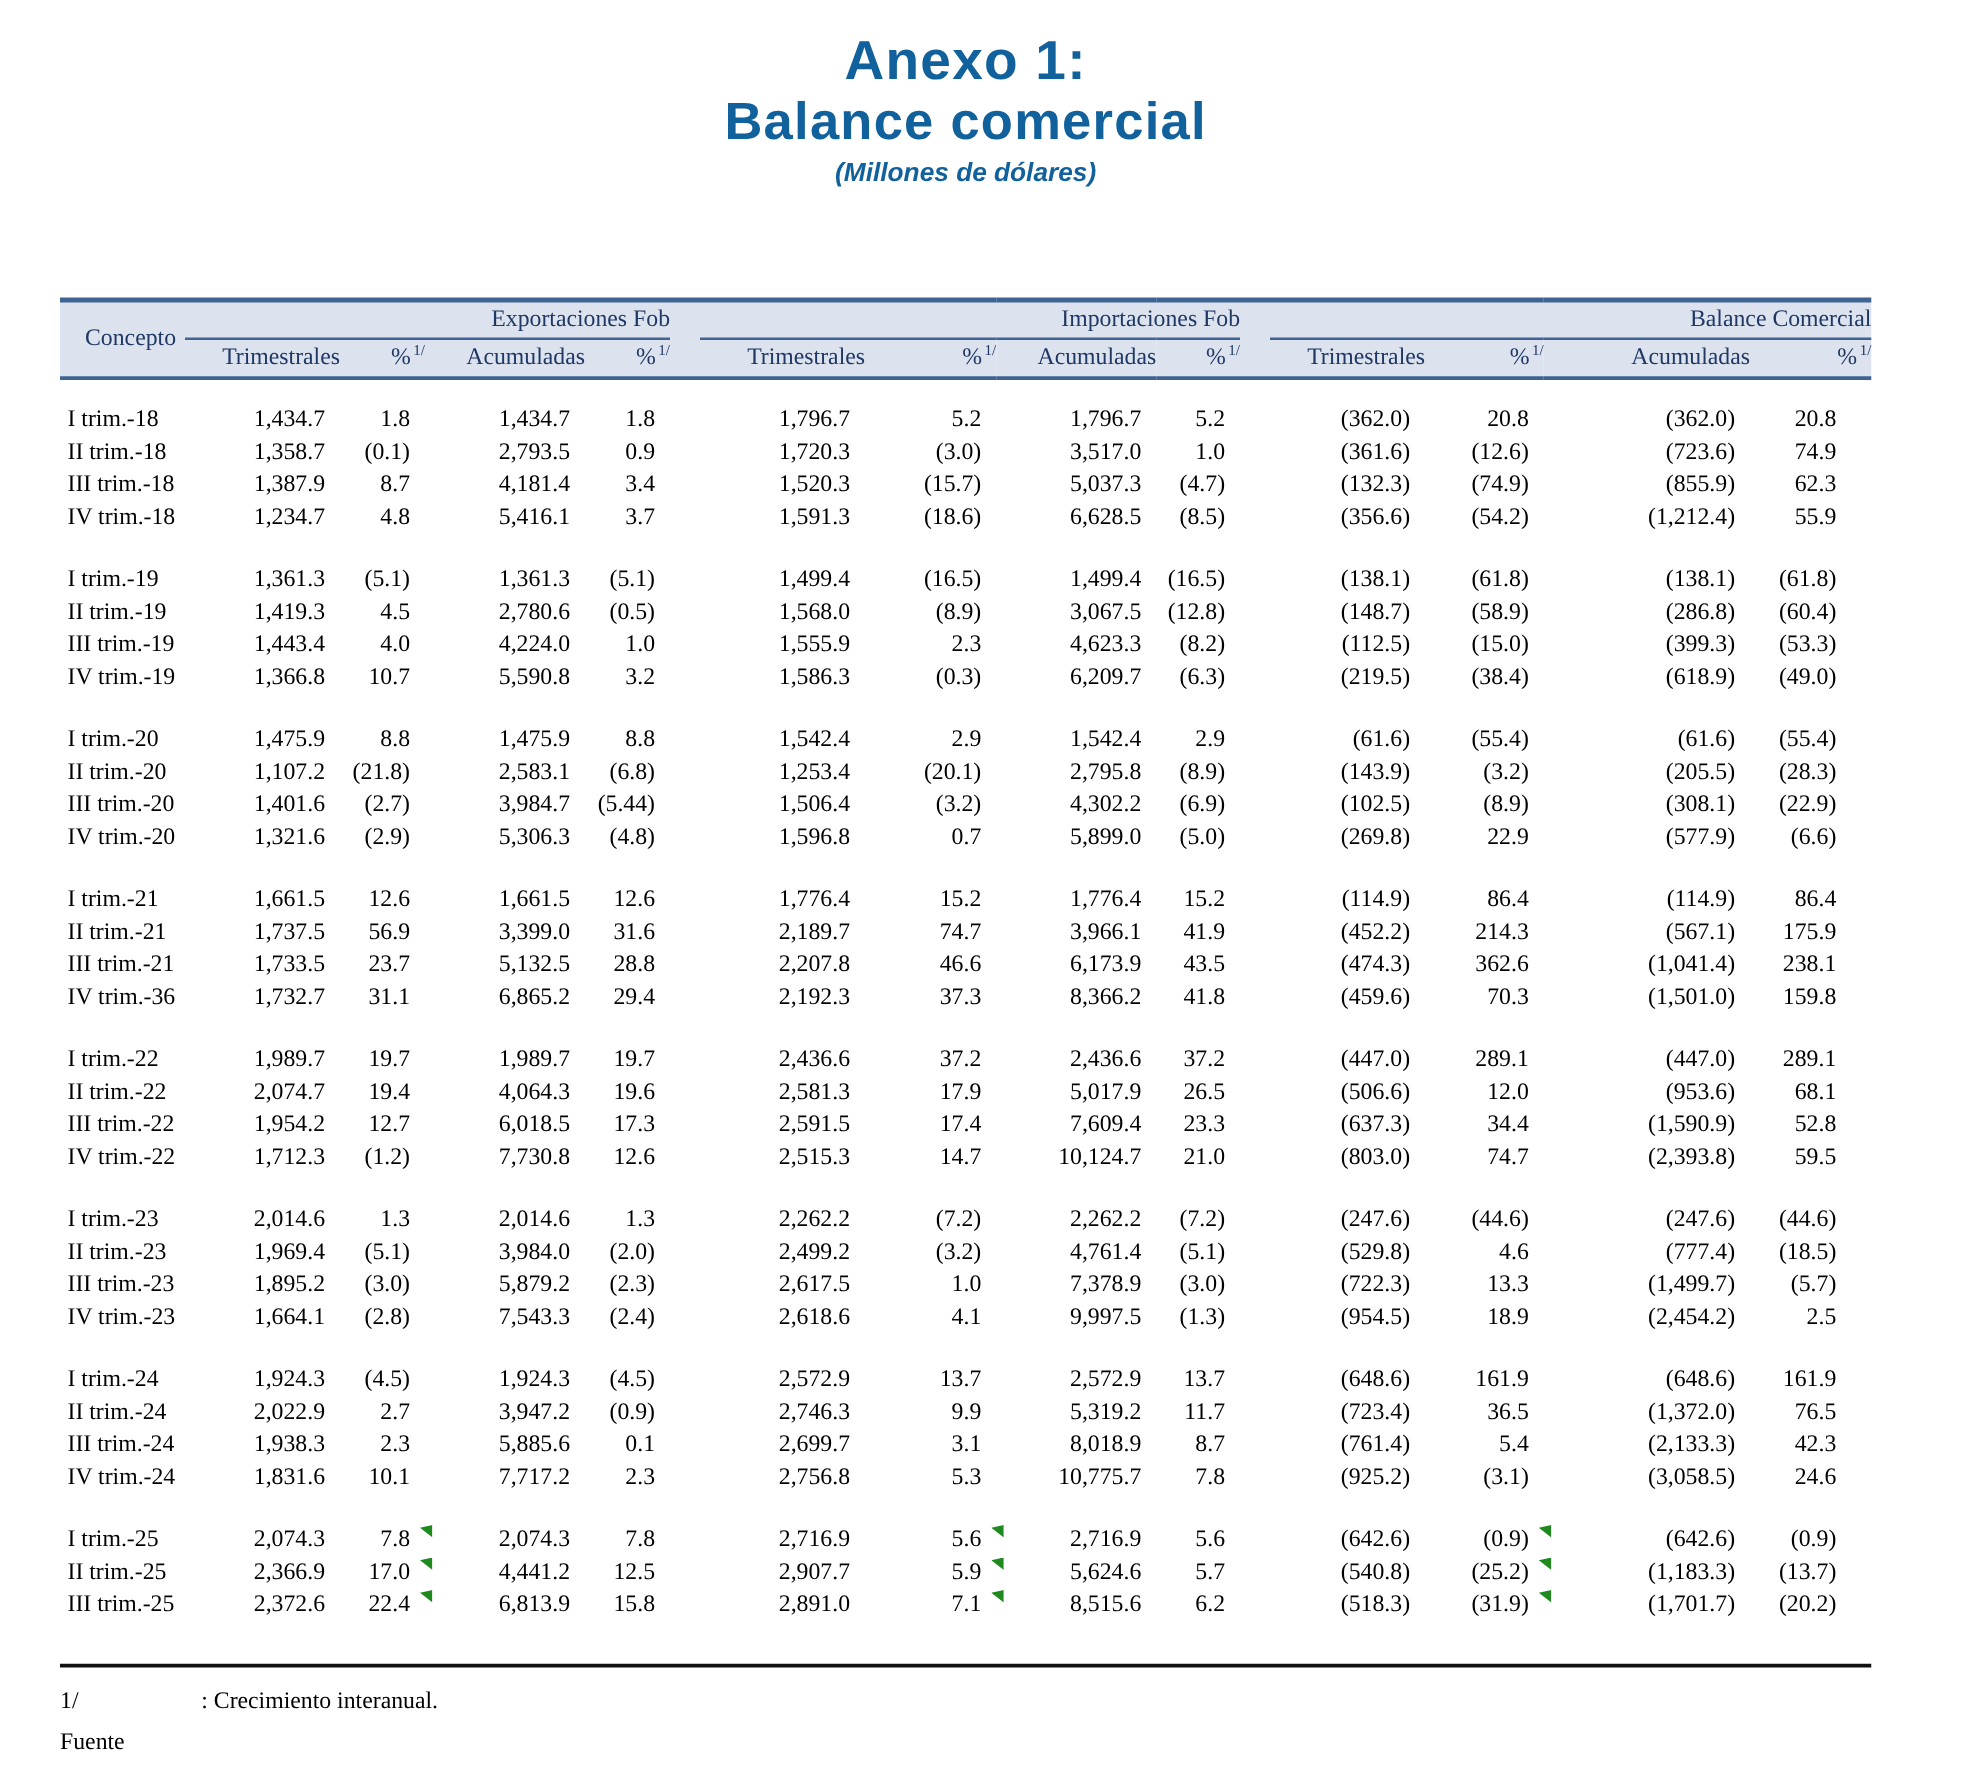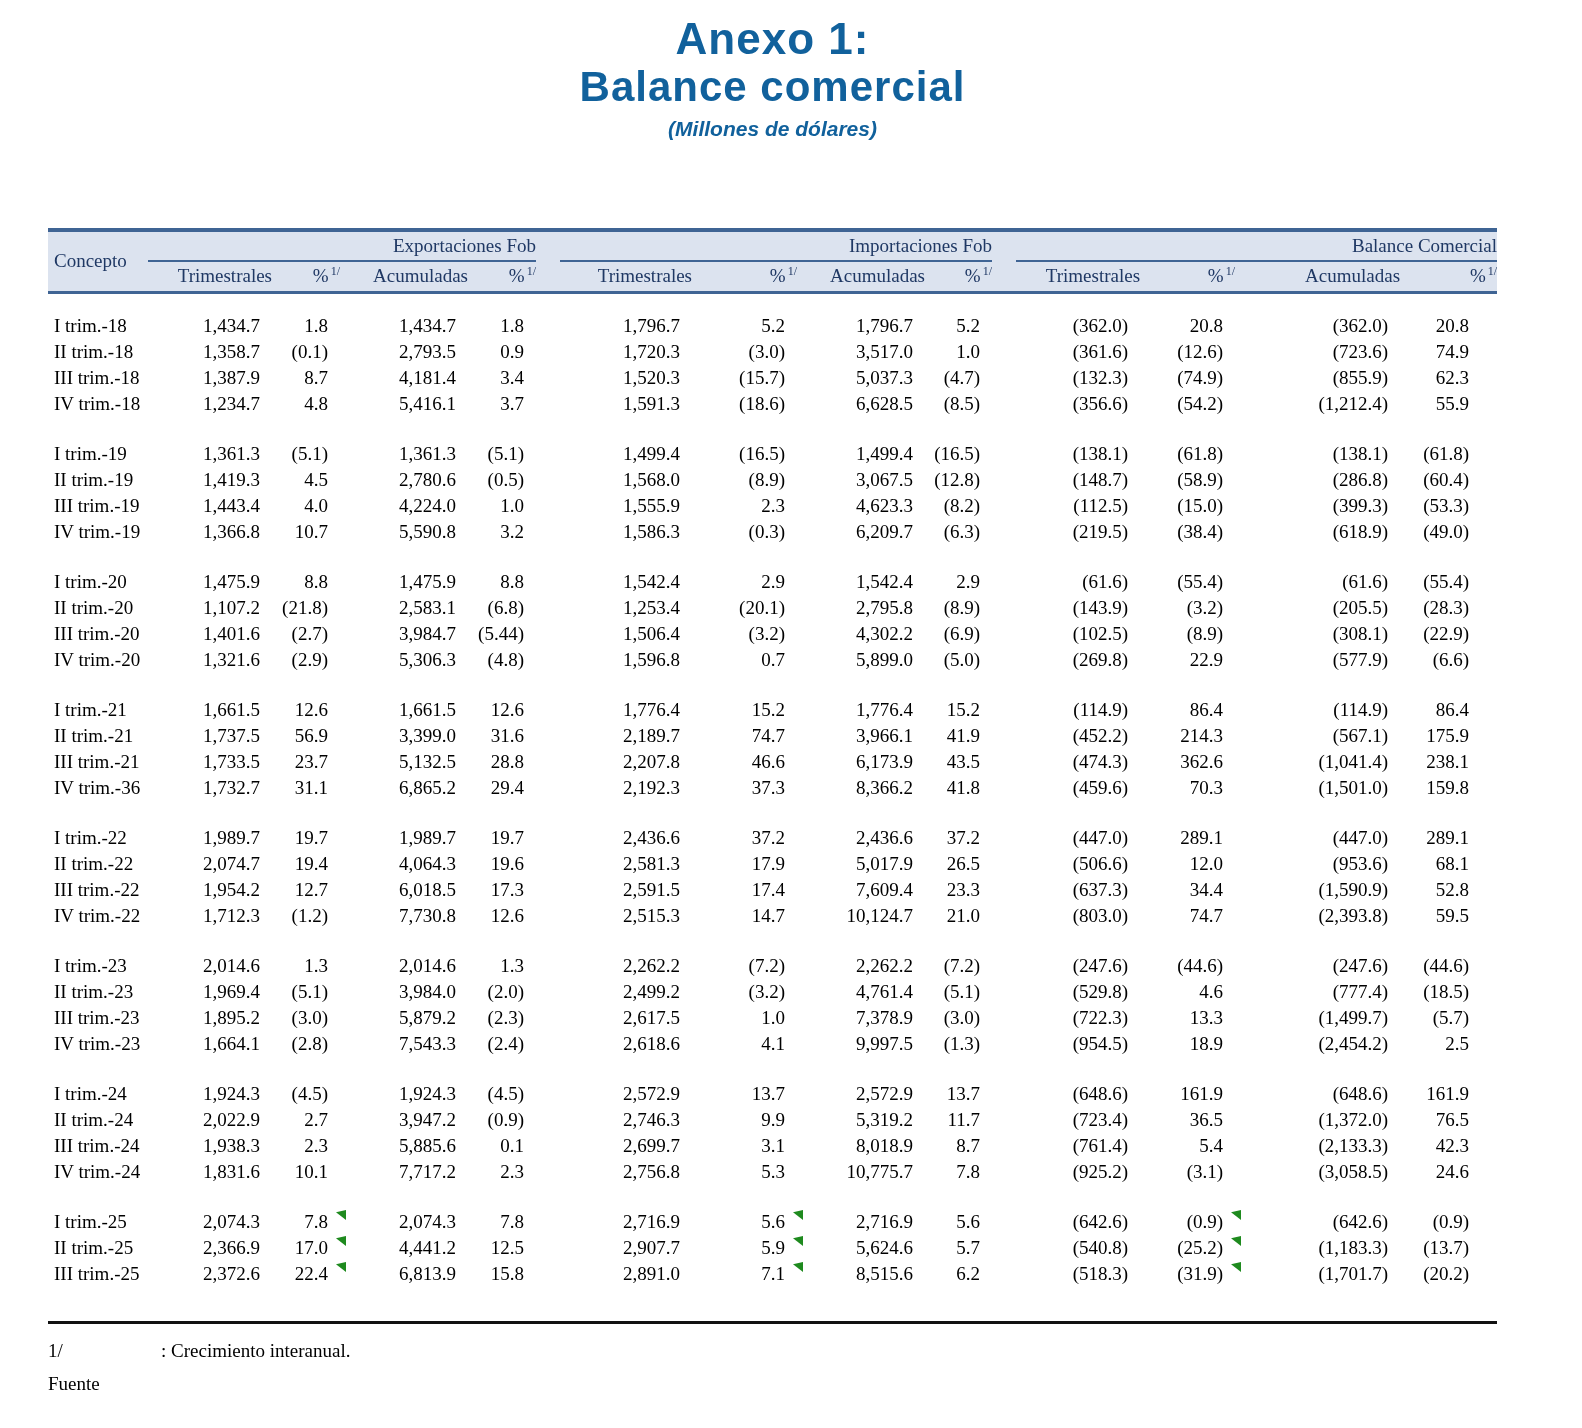--- a/index.html
+++ b/index.html
@@ -13,21 +13,21 @@
     --header-bg: #dce3ef;
     --rule-blue: #3f6494;
     --header-text: #1f3864;
     --flag-green: #1e8a1e;
   }
   .content { width: 1449px; margin-left: 48px; }
 
   
   .title-block {
     text-align: center;
-    padding-top: 14px;
+    padding-top: 24px;
     color: var(--title-blue);
     font-family: "Liberation Sans", "DejaVu Sans", sans-serif;
     font-weight: bold;
   }
   .title-line-1 { font-size: 44px; line-height: 50px; letter-spacing: 1px; }
   .title-line-2 { font-size: 42px; line-height: 46px; letter-spacing: 1px; }
   .title-line-3 { font-size: 21px; line-height: 38px; font-style: italic; }
 
   
   table.data-table {
@@ -35,21 +35,21 @@
     table-layout: fixed;
     width: 1449px;
     margin-top: 80px;
     font-size: 19px;
   }
   thead { background: var(--header-bg); color: var(--header-text); }
   thead th { font-weight: normal; }
   tr.group-row th { border-top: 4px solid var(--rule-blue); height: 31px; }
   th.group { text-align: right; border-bottom: 2px solid var(--rule-blue); }
   th.concepto-h {
-    text-align: left; padding-left: 6px; vertical-align: middle;
+    text-align: left; padding-left: 20px; vertical-align: middle;
     border-bottom: 3px solid var(--rule-blue);
   }
   th.spacer-h { border-bottom: 3px solid var(--rule-blue); }
   tr.sub-row th { height: 31px; text-align: right; border-bottom: 3px solid var(--rule-blue); }
   sup { font-size: 12px; vertical-align: super; margin-left: 2px; line-height: 0; }
 
   tbody td { height: 26px; line-height: 26px; }
   td.concepto { text-align: left; padding-left: 6px; white-space: nowrap; margin-top: 39px; }
   td.num { text-align: right; padding-right: 12px; position: relative; white-space: nowrap; }
   td.num.last { padding-right: 28px; }

